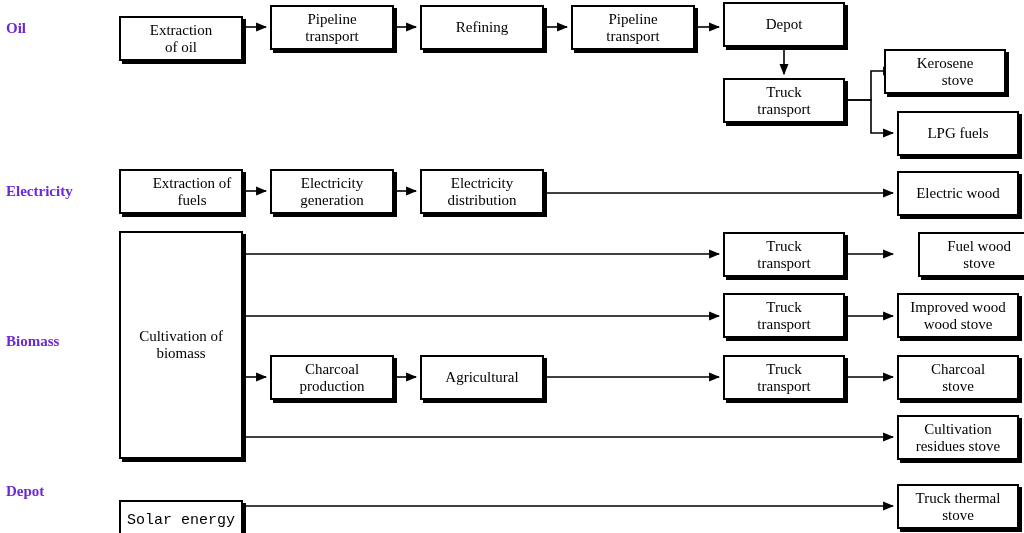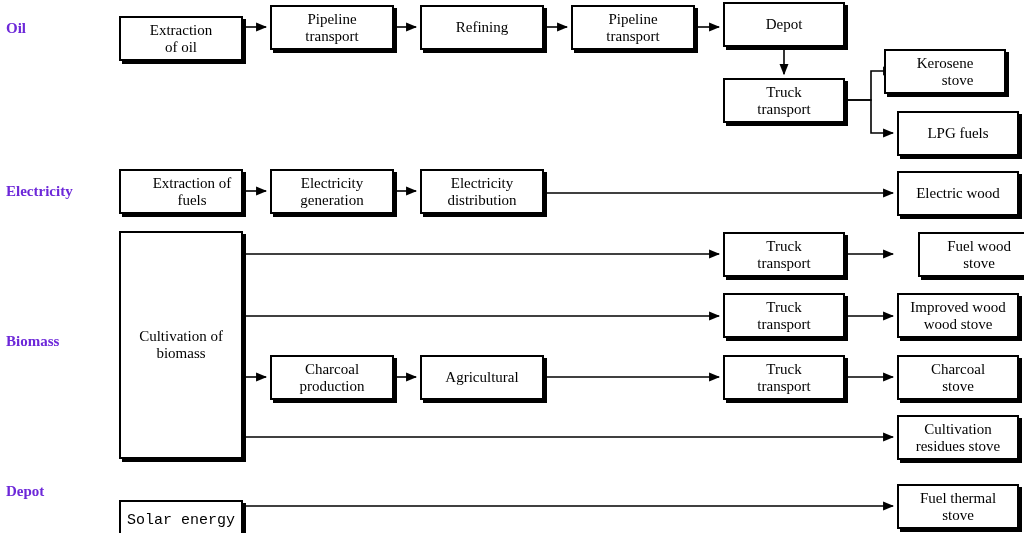--- a/index.html
+++ b/index.html
@@ -219,19 +219,19 @@
           <span>residues stove</span>
         </div>
       </div>
       <div class="node" style="left: 119px; top: 500px; width: 124px; height: 42px; font-family: Liberation Mono, monospace;">
         <div>
           <span>Solar energy</span>
         </div>
       </div>
       <div class="node" style="left: 897px; top: 484px; width: 122px; height: 45px;">
         <div>
-          <span>Fuel thermal</span>
+          <span>Truck thermal</span>
           <span>stove</span>
         </div>
       </div>
     </div>
 
 </div>
 
 </body></html>

